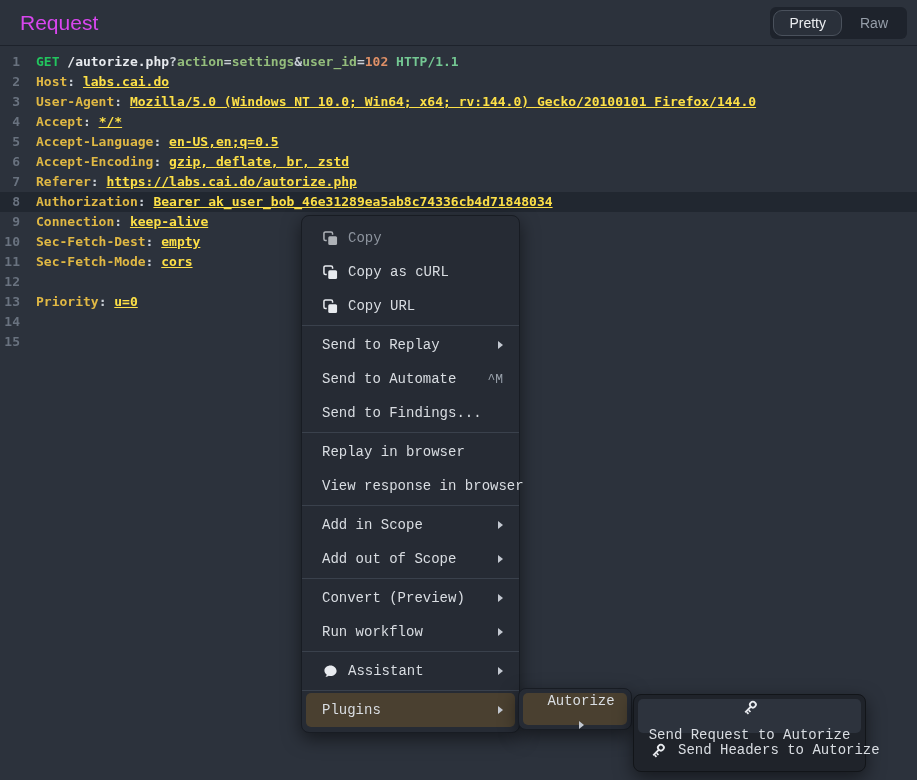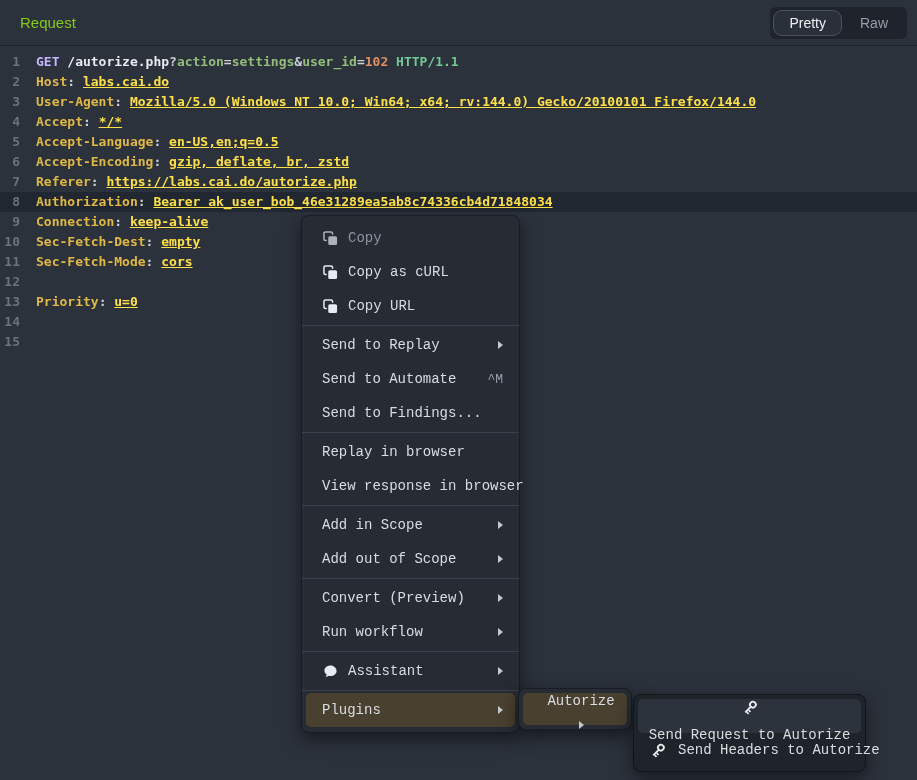--- a/index.html
+++ b/index.html
@@ -4,36 +4,36 @@
 <style>
   * { margin:0; padding:0; box-sizing:border-box; }
   html,body { width:917px; height:780px; background:#2c323c; overflow:hidden; }
   .app { position:relative; width:917px; height:780px; background:#2c323c;
          font-family:"Liberation Sans", sans-serif; color:#e4e7eb; }
 
   
   .topbar { position:absolute; top:0; left:0; right:0; height:46px;
             display:flex; align-items:center; justify-content:space-between;
             padding:0 10px 0 20px; border-bottom:1px solid #1d222b; }
-  .panel-title { font-size:15px; color:#84cc16; }
+  .panel-title { font-size:21px; color:#d946ef; }
   .view-toggle { display:flex; background:#1e232c; border-radius:6px; padding:3px; gap:2px; }
   .view-toggle button { font-family:"Liberation Sans",sans-serif; font-size:14px;
             color:#969ea9; background:transparent; border:1px solid transparent;
             border-radius:9px; padding:4px 15px; cursor:pointer; }
   .view-toggle button.selected { background:#2a303a; border-color:#4a515c; color:#eceef1; }
 
   
   .editor { position:absolute; top:47px; left:0; right:0; bottom:0;
             padding-top:5px; font-family:"DejaVu Sans Mono", monospace;
             font-size:13px; font-weight:bold; }
   .line { display:flex; height:20px; line-height:20px; white-space:pre; }
   .line.selected { background:#212730; }
   .gutter { flex:none; width:20px; text-align:right; color:#69727f; }
   .code { margin-left:16px; white-space:pre; }
-  .sg-method  { color:#c4b5fd; }
+  .sg-method  { color:#22c55e; }
   .sg-version { color:#74c893; }
   .sg-path    { color:#e7eaee; }
   .sg-punct   { color:#c9cfd6; }
   .sg-param   { color:#94bd7c; }
   .sg-number  { color:#df9067; }
   .sg-hname   { color:#e0b844; }
   .sg-colon   { color:#c9cfd6; }
   .sg-hval    { color:#fde047;text-decoration:underline; }
   .sg-plain   { color:#e4e7eb; }
 

